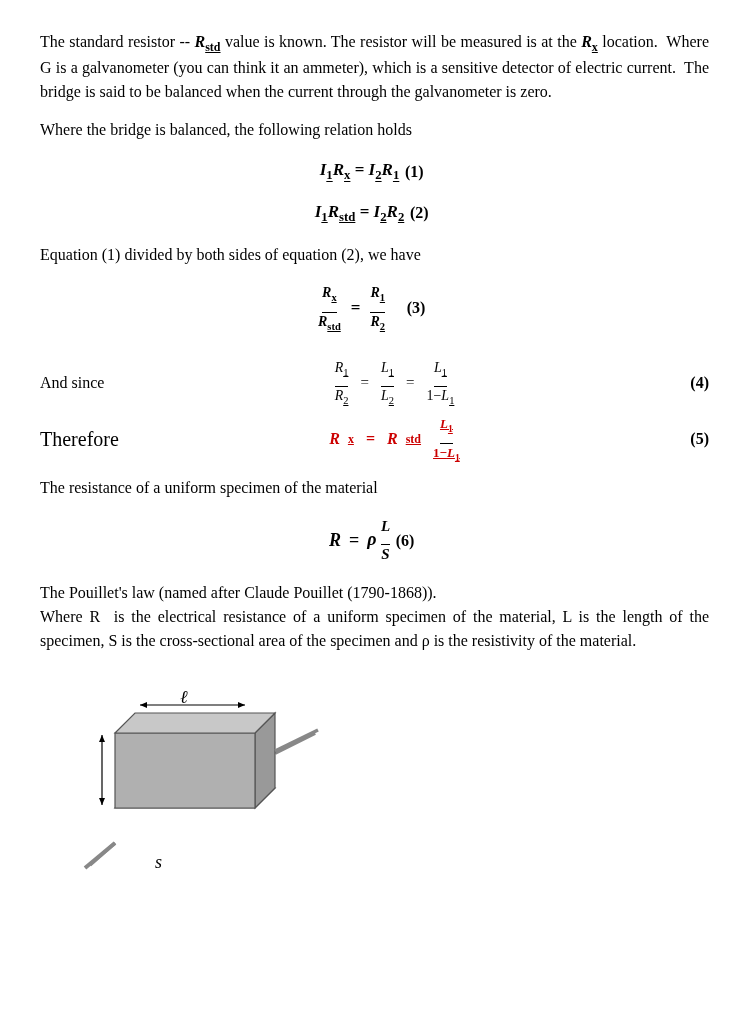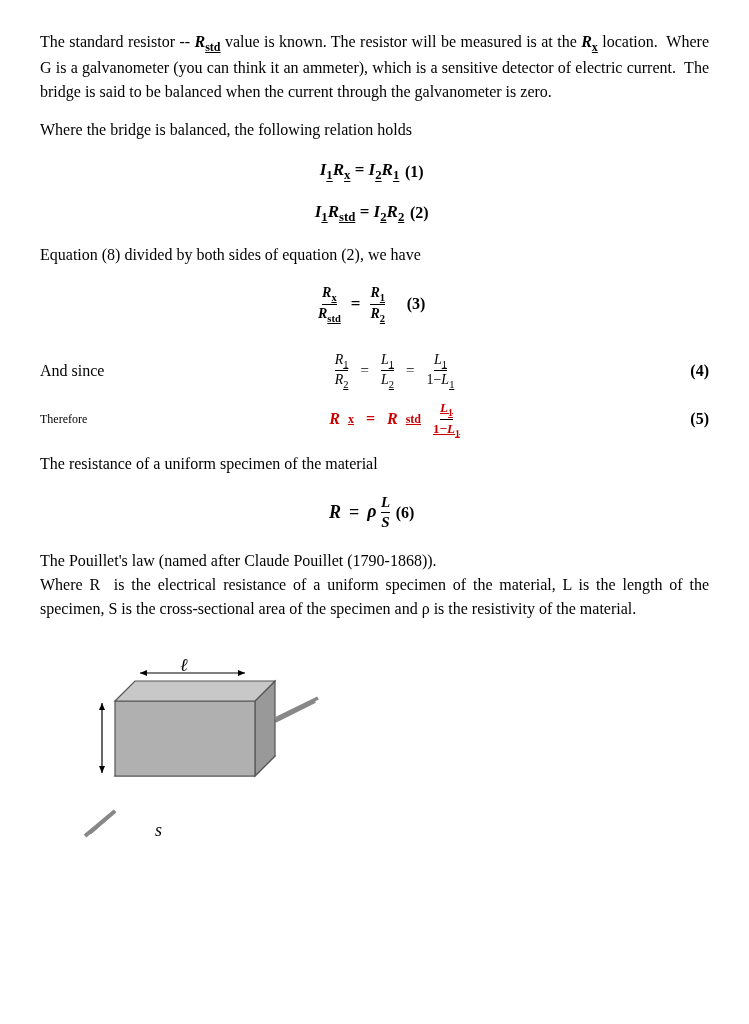--- a/index.html
+++ b/index.html
@@ -35,21 +35,21 @@
     }
     .frac {
       display: inline-flex;
       flex-direction: column;
       align-items: center;
       vertical-align: middle;
       font-size: 14px;
     }
     .frac .num {
       border-bottom: 1.5px solid #000;
-      padding-bottom: 1px;
+      padding-bottom: 9px;
       text-align: left;
     }
     .frac .den {
       padding-top: 1px;
       text-align: center;
     }
     .and-since-row {
       display: flex;
       align-items: center;
       margin: 28px 0 10px 0;
@@ -66,21 +66,21 @@
       gap: 8px;
       font-size: 15px;
     }
     .therefore-row {
       display: flex;
       align-items: center;
       margin: 10px 0 14px 0;
     }
     .therefore-label {
       min-width: 120px;
-      font-size: 12px;
+      font-size: 20px;
     }
     .therefore-formula {
       flex: 1;
       display: flex;
       align-items: center;
       justify-content: center;
       gap: 8px;
       font-size: 16px;
       font-weight: bold;
       color: #cc0000;
@@ -127,21 +127,21 @@
 </div>
 
 <div class="equation-block">
   <div class="eq-formula">
     <em>I</em><sub>1</sub><em>R</em><sub>std</sub> = <em>I</em><sub>2</sub><em>R</em><sub>2</sub>
   </div>
   <div class="eq-num">(2)</div>
 </div>
 
 <p>
-  Equation (8) divided by both sides of equation (2), we have
+  Equation (1) divided by both sides of equation (2), we have
 </p>
 
 <div class="equation-block">
   <div style="display:flex; align-items:center; gap:16px;">
     <div class="eq-formula" style="font-size:15px; display:flex; align-items:center; gap:10px;">
       <span class="frac">
         <span class="num"><em>R</em><sub>x</sub></span>
         <span class="den"><em>R</em><sub>std</sub></span>
       </span>
       <span style="font-size:17px;">=</span>

